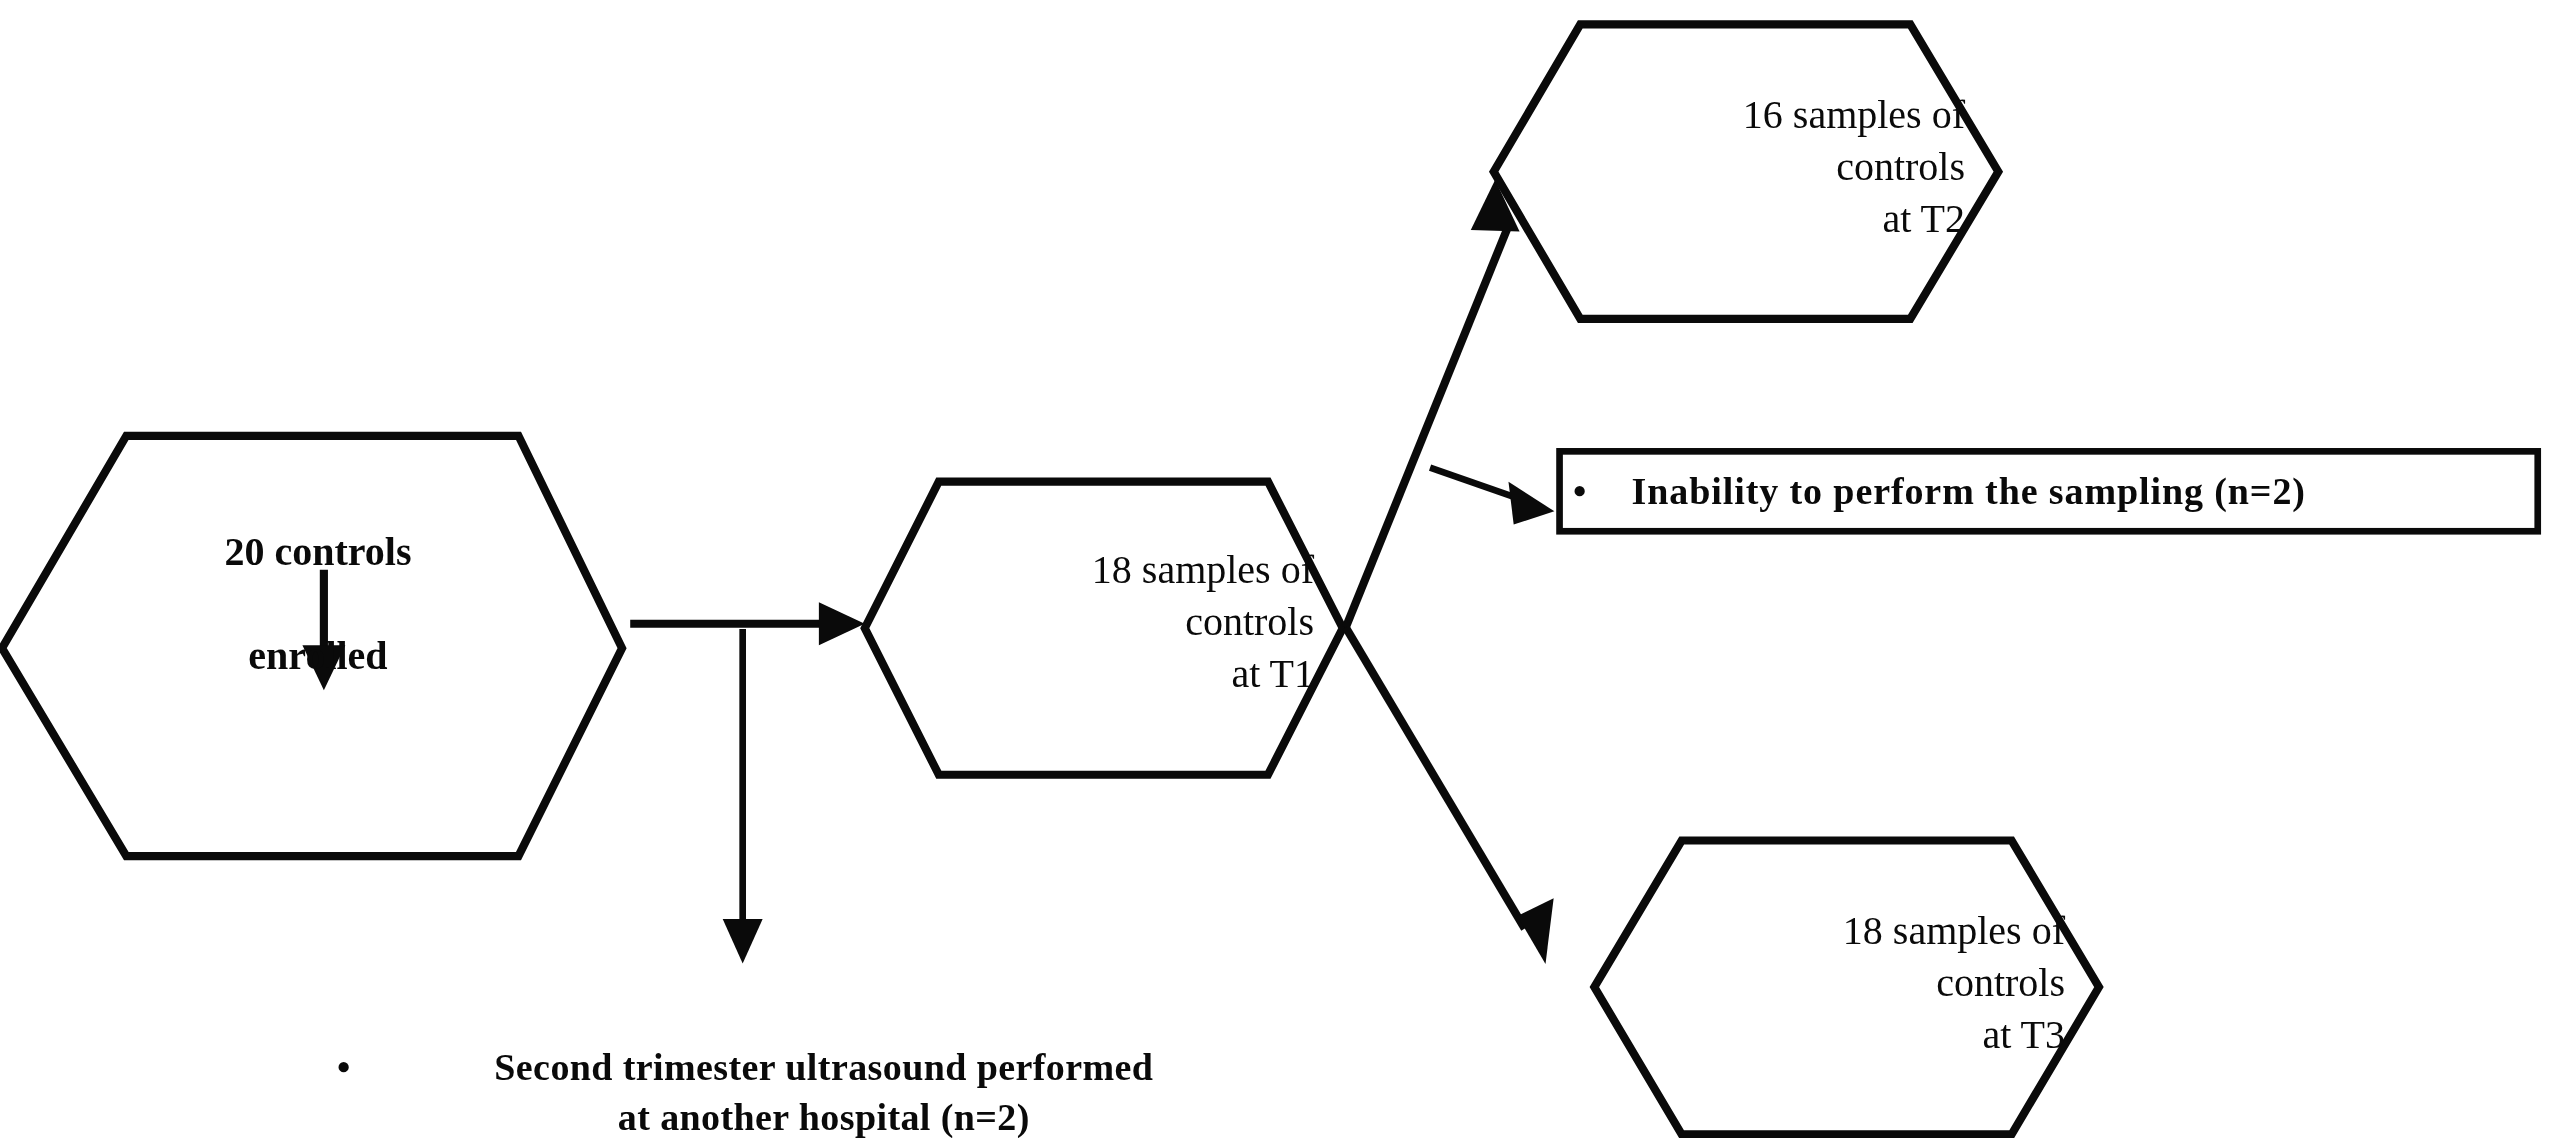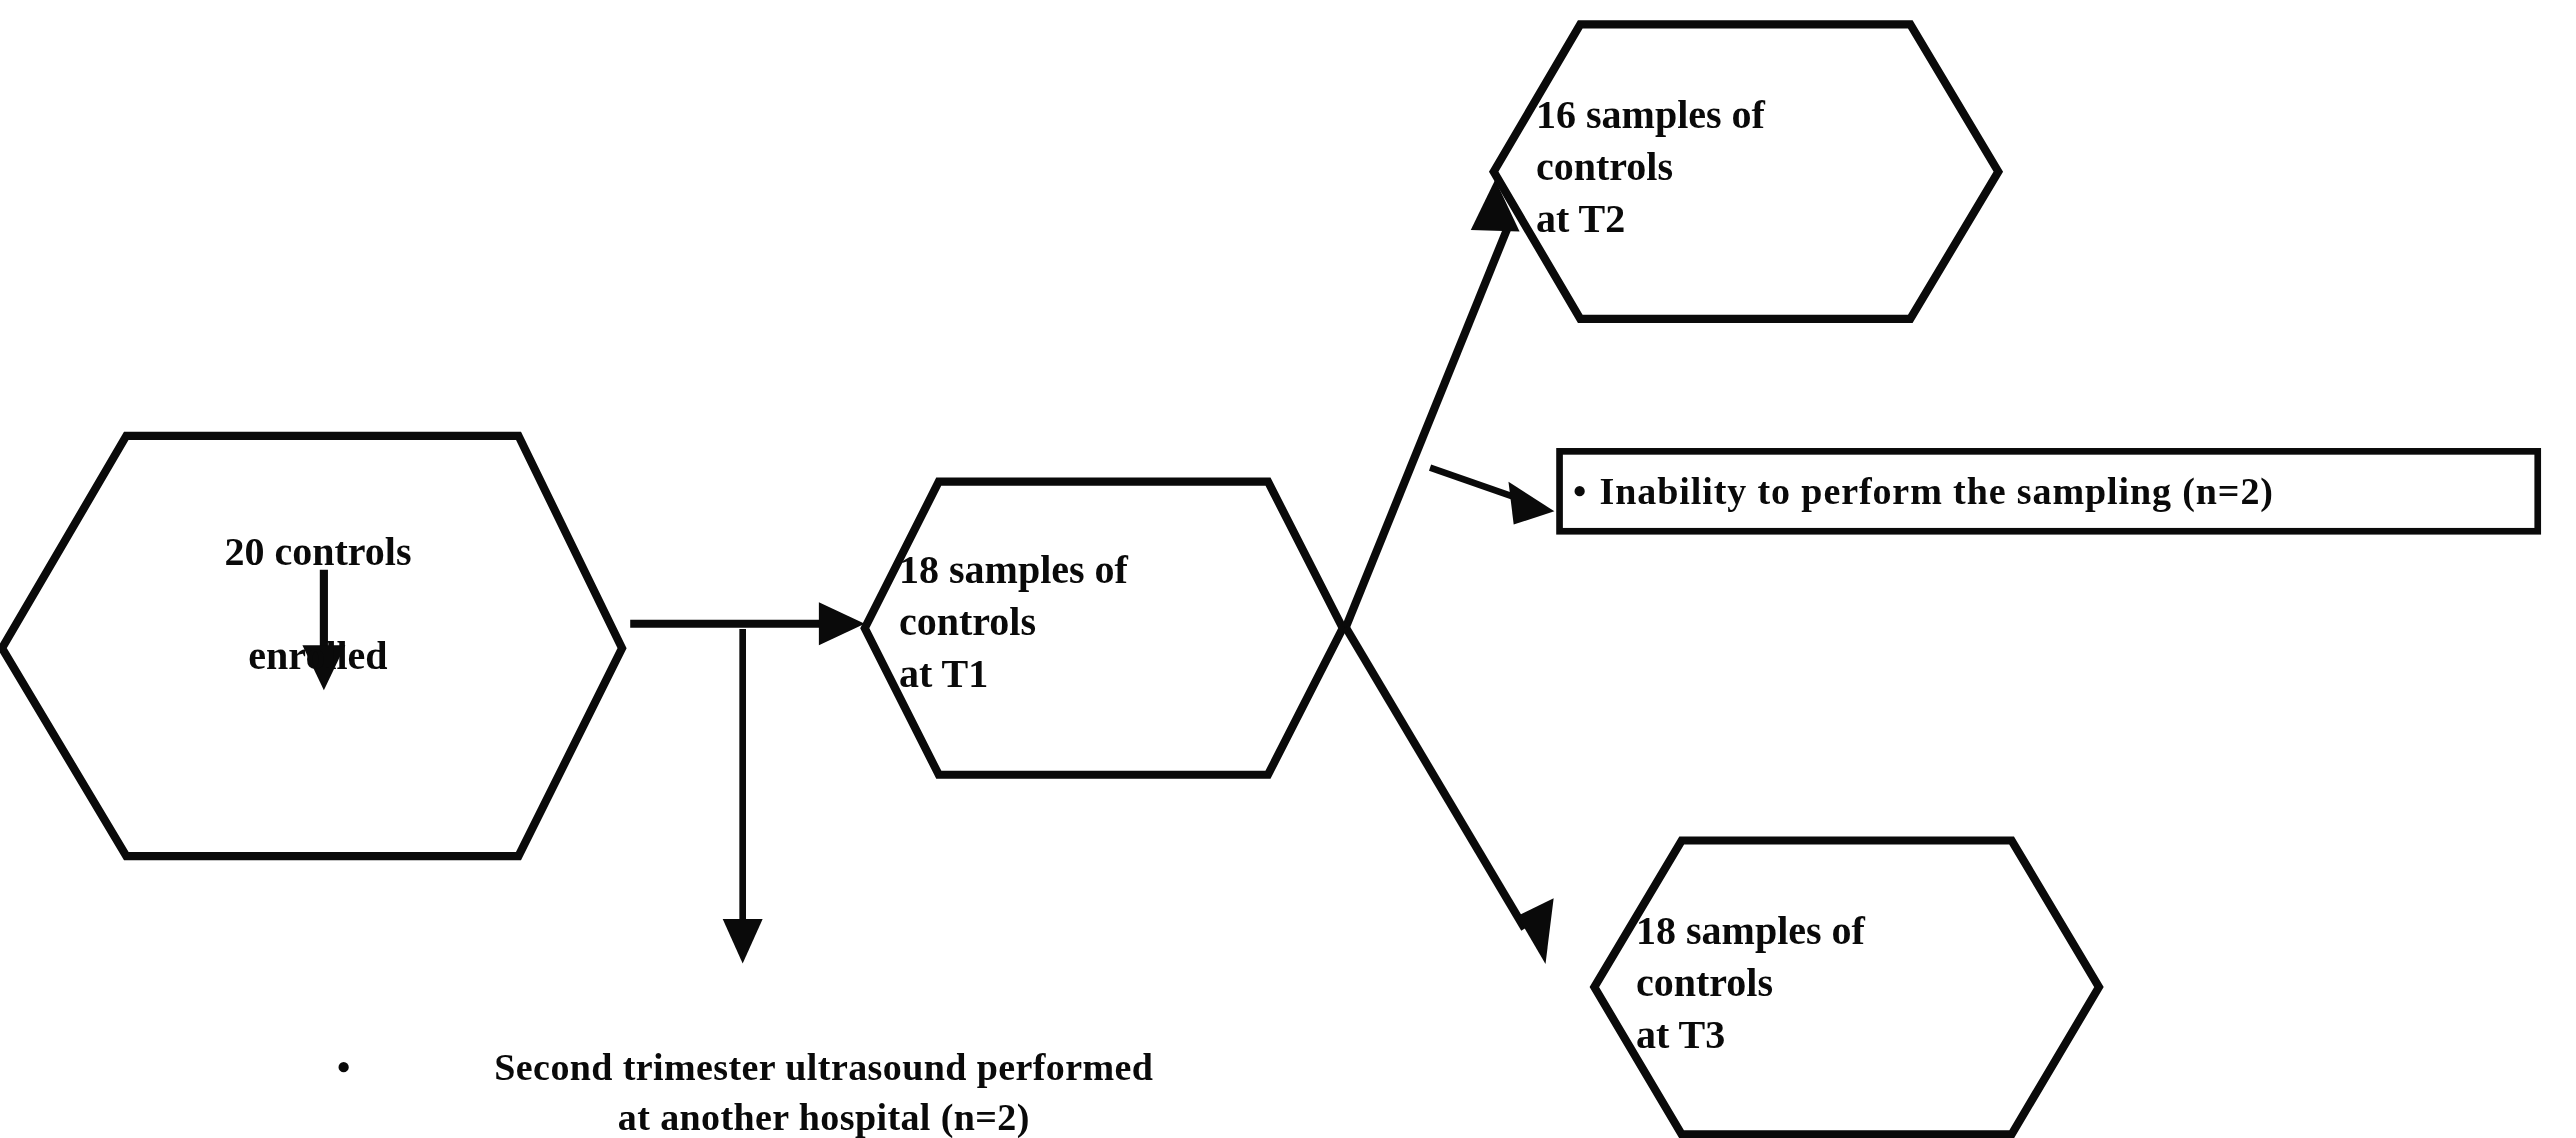--- a/index.html
+++ b/index.html
@@ -49,22 +49,22 @@
     stroke: #0a0a0a;
     stroke-width: 9;
     fill: none;
   }
   .arrow-head {
     fill: #0a0a0a;
     stroke: none;
   }
   .node-label {
     position: absolute;
-    text-align: left;
-    font-weight: bold;
+    text-align: right;
+    font-weight: normal;
     color: #0a0a0a;
     font-family: "Liberation Serif", "DejaVu Serif", serif;
     line-height: 1.30;
     letter-spacing: 0px;
     white-space: pre-line;
     pointer-events: none;
   }
   .hex-label {
     font-size: 40px;
   }
@@ -93,20 +93,21 @@
   #inability-box-label {
     left: 1573px;
     top: 459px;
     width: 955px;
     height: 65px;
     display: flex;
     align-items: center;
   }
   #inability-box-label .bullet-text {
     letter-spacing: 0.9px;
+    margin-left: 32px;
   }
   #ultrasound-note {
     left: 337px;
     top: 992px;
     width: 947px;
     text-align: center;
   }
   #ultrasound-note .bullet-text {
     text-align: center;
     letter-spacing: 0.4px;

